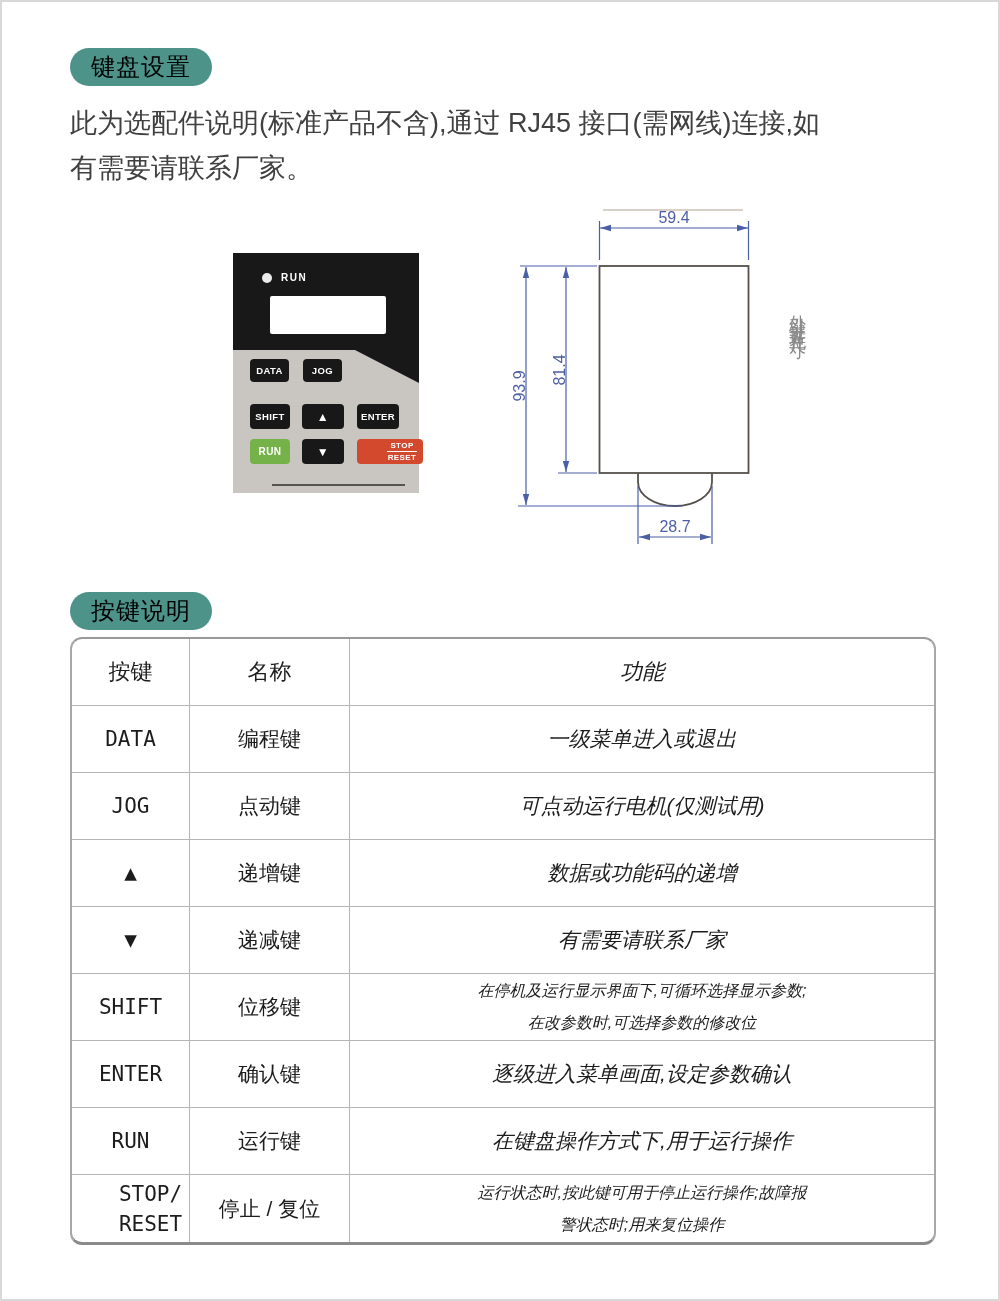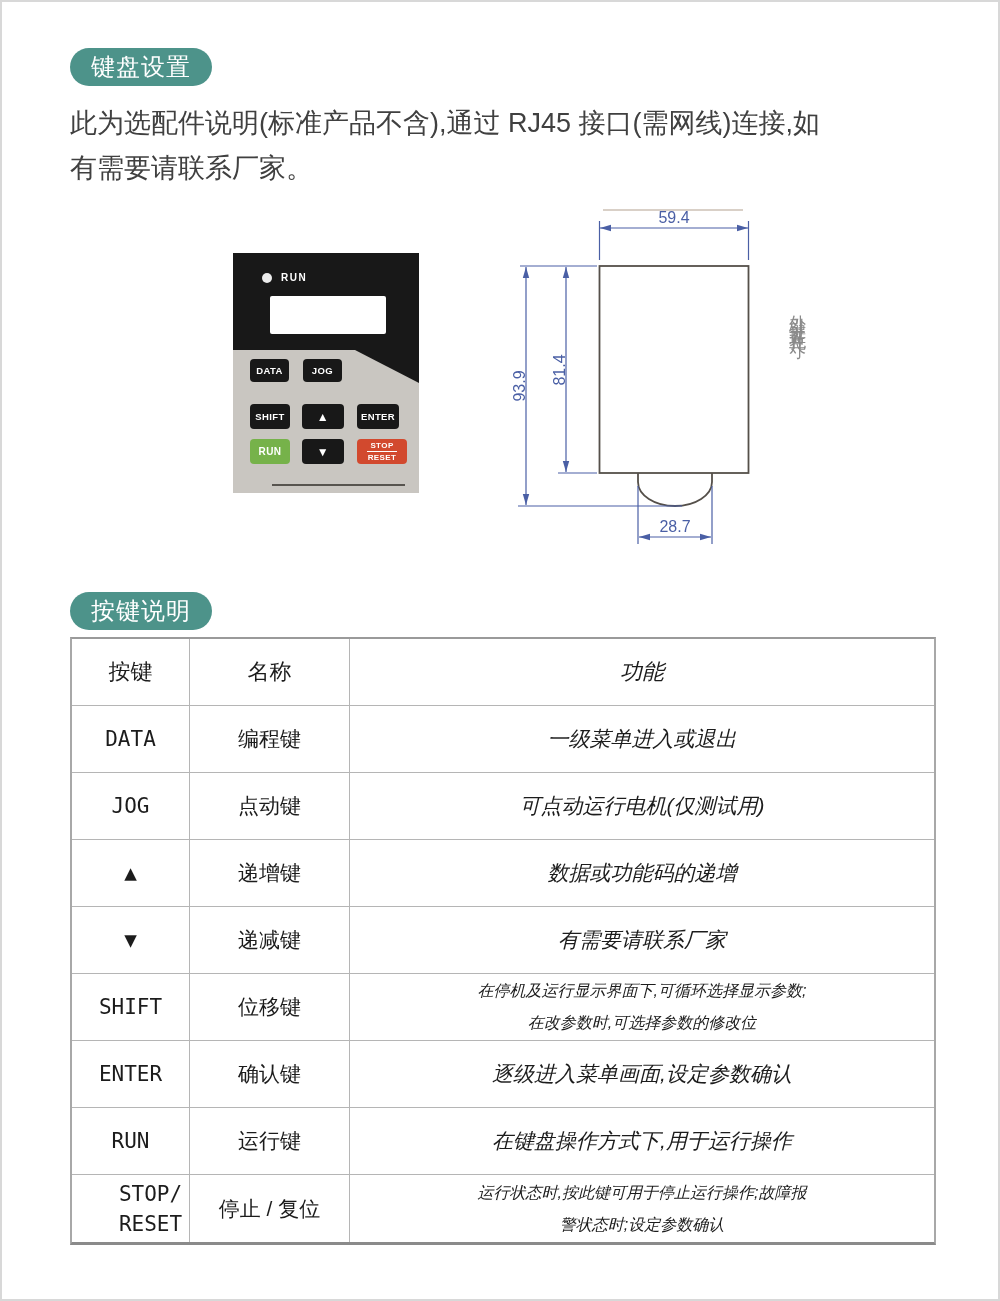--- a/index.html
+++ b/index.html
@@ -2,21 +2,21 @@
 <html><head>
 <meta charset="utf-8">
 <style>
   html,body{margin:0;padding:0;background:#fff;}
   body{font-family:"Liberation Sans","DejaVu Sans",sans-serif;color:#1c1c1c;}
   .page{position:relative;width:1000px;height:1301px;background:#ffffff;
         box-shadow:inset 0 0 0 2px #d8d8d8;overflow:hidden;}
 
   
   .badge{position:absolute;left:70px;width:142px;height:38px;border-radius:19px;
-         background:#4d938a;color:#ffffff;font-size:24px;display:flex;align-items:center;
+         background:#4d938a;color:#000000;font-size:24px;display:flex;align-items:center;
          justify-content:center;letter-spacing:1px;}
   .badge1{top:48px;}
   .badge2{top:592px;}
 
   
   .intro{position:absolute;left:70px;top:101px;width:900px;font-size:27px;
          line-height:45px;color:#404040;}
 
   
   .keypad{position:absolute;left:233px;top:253px;width:186px;height:240px;background:#c9c6c1;}
@@ -37,21 +37,21 @@
 
   
   .dimsvg{position:absolute;left:500px;top:190px;}
   .side-label{position:absolute;left:786px;top:301px;writing-mode:vertical-rl;
               font-size:17px;letter-spacing:4px;color:#8a8a8a;}
 
   
   .ktable{position:absolute;left:70px;top:637px;width:862px;
           display:grid;grid-template-columns:118px 160px 1fr;grid-auto-rows:67px;
           border-top:2px solid #9a9a9a;border-left:2px solid #a8a8a8;border-right:2px solid #a8a8a8;
-          border-bottom:3px solid #8a8a8a;}
+          border-bottom:3px solid #8a8a8a;border-radius:12px;}
   .cell{border-right:1px solid #b5b5b5;border-bottom:1px solid #b5b5b5;
         display:flex;align-items:center;justify-content:center;text-align:center;
         font-size:21px;}
   .cell:nth-child(3n){border-right:none;font-style:italic;}
   .cell.lastrow{border-bottom:none;}
   .cell.keycol{font-family:"DejaVu Sans Mono","Liberation Mono",monospace;font-size:21px;}
   .cell.head{font-size:22px;}
   .prewrap{white-space:pre-line;font-size:16px;line-height:32px;}
 </style>
 </head>
@@ -91,21 +91,21 @@
     <div class="kbtn r2" style="left:124px;width:42px;">
       <span>ENTER</span>
       </div>
 
     <div class="kbtn r3" style="left:17px;width:40px;background:#76b24a;font-size:10px;">
       <span>RUN</span>
       </div>
     <div class="kbtn r3" style="left:69px;width:42px;font-size:12px;">
       <span>▼</span>
       </div>
-    <div class="kbtn r3 stopbtn" style="left:124px;width:50px;background:#d2492e;">
+    <div class="kbtn r3 stopbtn" style="left:124px;width:42px;background:#d2492e;padding-left:24px;">
       <span class="u">STOP</span>
       <span>RESET</span>
     </div>
     <div class="kp-line"></div>
   </div>
 
   <svg class="dimsvg" width="330" height="375" viewBox="0 0 330 375">
     <line x1="103" y1="20" x2="243" y2="20" stroke="#d9d0c7" stroke-width="2"></line>
     <rect x="99.5" y="76" width="149" height="207" fill="none" stroke="#55504a" stroke-width="1.8"></rect>
     <path d="M138 283 L138 292 A37 24 0 0 0 212 292 L212 283" fill="none" stroke="#55504a" stroke-width="1.8"></path>
@@ -182,16 +182,16 @@
     <div class="cell">逐级进入菜单画面,设定参数确认</div>
 
     <div class="cell keycol">RUN</div>
     <div class="cell">运行键</div>
     <div class="cell">在键盘操作方式下,用于运行操作</div>
 
     <div class="cell keycol prewrap lastrow" style="line-height:30px;padding-left:40px;">STOP/
 RESET</div>
     <div class="cell lastrow">停止 / 复位</div>
     <div class="cell prewrap lastrow">运行状态时,按此键可用于停止运行操作;故障报
-警状态时;设定参数确认</div>
+警状态时;用来复位操作</div>
   </div>
 
 </div>
 
 </body></html>

